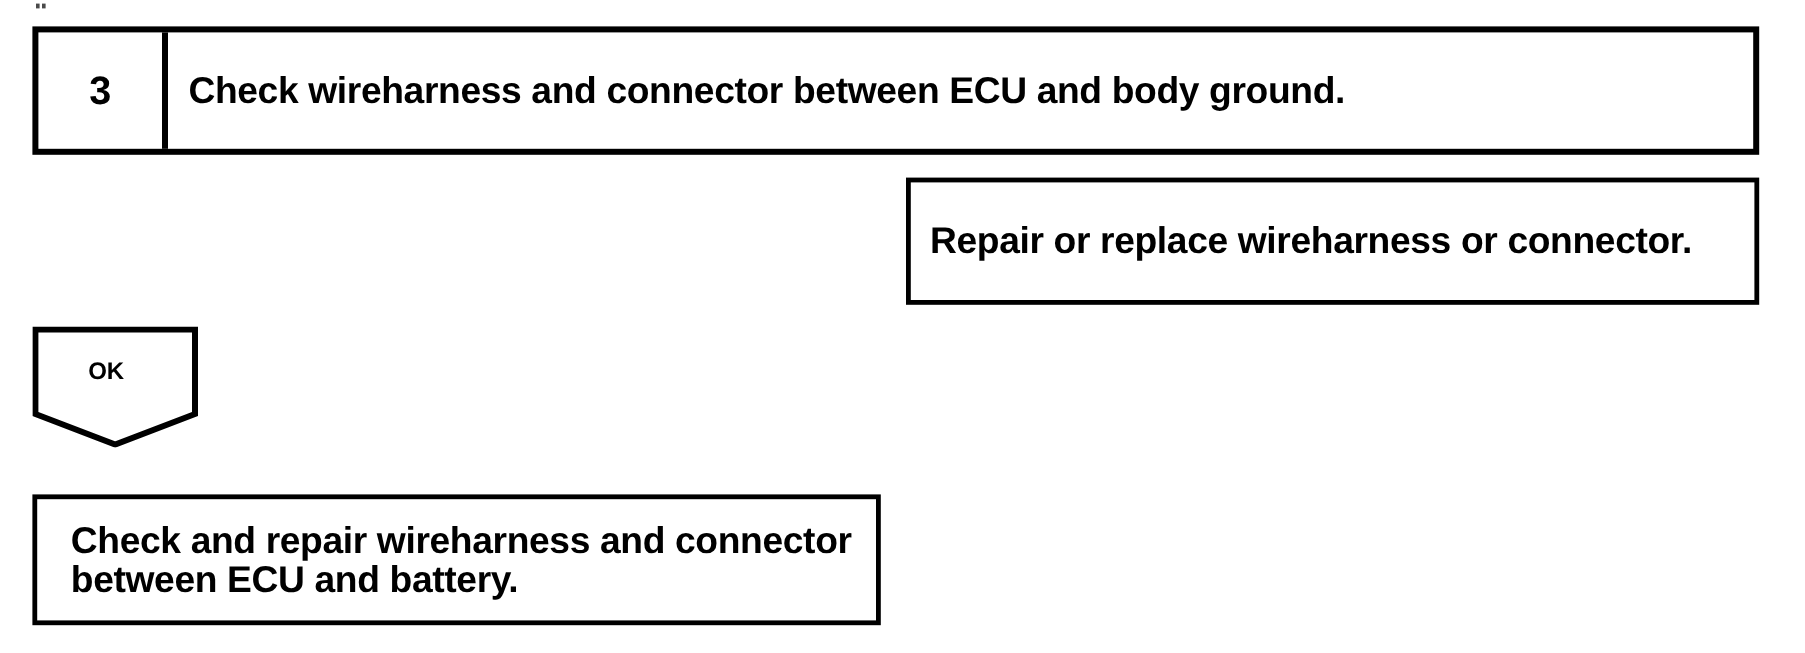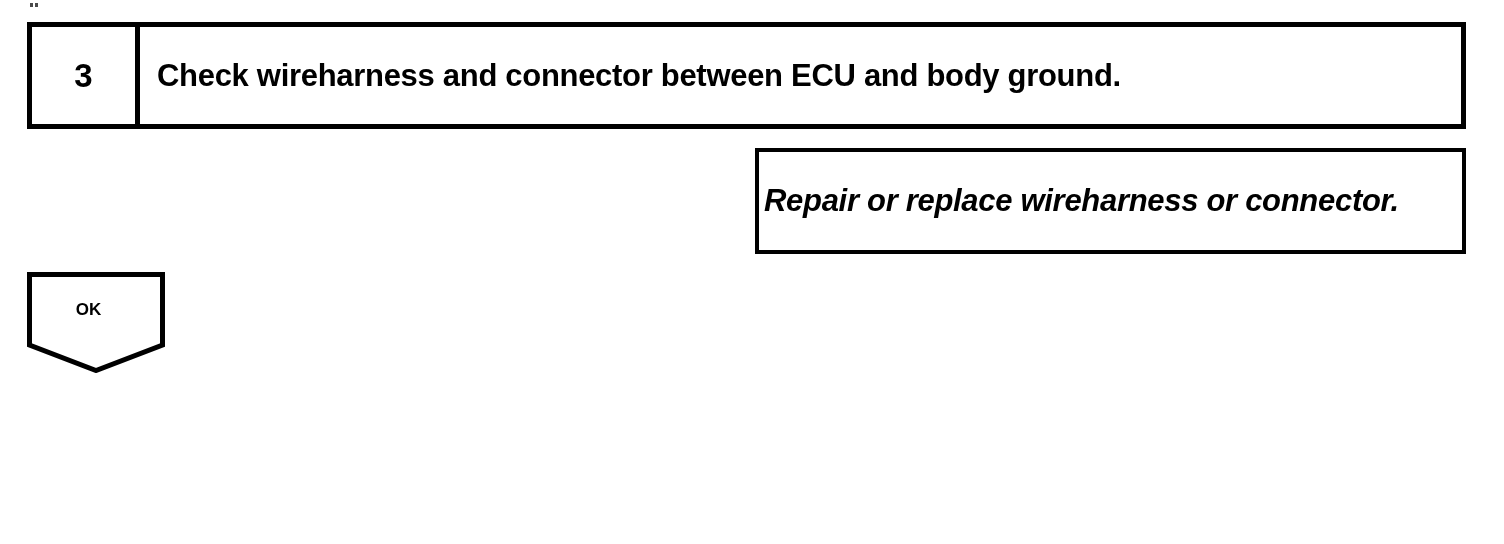--- a/index.html
+++ b/index.html
@@ -114,23 +114,22 @@
     top: 148px;
     width: 711px;
     height: 106px;
     border-width: 4px;
   }
   #repair-box .inner {
     position: absolute;
     left: 0; top: 0; right: 0; bottom: 0;
     display: flex;
     align-items: center;
-    padding-left: 5px;
-    box-sizing: border-box;
-    font-style: italic;
+    padding-left: 16px;
+    box-sizing: border-box;
   }
 
   
   #ok-arrow {
     position: absolute;
     left: 27px;
     top: 272px;
     width: 138px;
     height: 101px;
   }
@@ -142,21 +141,21 @@
   }
   #ok-arrow .tag-label {
     position: absolute;
     left: 0;
     top: 0;
     width: 123px;
     height: 76px;
     display: flex;
     align-items: center;
     justify-content: center;
-    font-size: 17px;
+    font-size: 20px;
     font-weight: bold;
     letter-spacing: 0px;
   }
 
   
   #final-box {
     left: 27px;
     top: 412px;
     width: 707px;
     height: 109px;
@@ -196,14 +195,20 @@
     </div>
   </div>
 
   <div id="ok-arrow">
     <svg width="138" height="101" viewBox="0 0 138 101">
       <polygon points="2.5,2.5 135.5,2.5 135.5,73 69,98.5 2.5,73" fill="#ffffff" stroke="#000000" stroke-width="5" stroke-linejoin="miter"></polygon>
     </svg>
     <div class="tag-label">OK</div>
   </div>
 
+  <div class="box" id="final-box">
+    <div class="inner">
+      <span class="body-text">Check and repair wireharness and connector
+between ECU and battery.</span>
+    </div>
+  </div>
 
 </div>
 
 </body></html>

